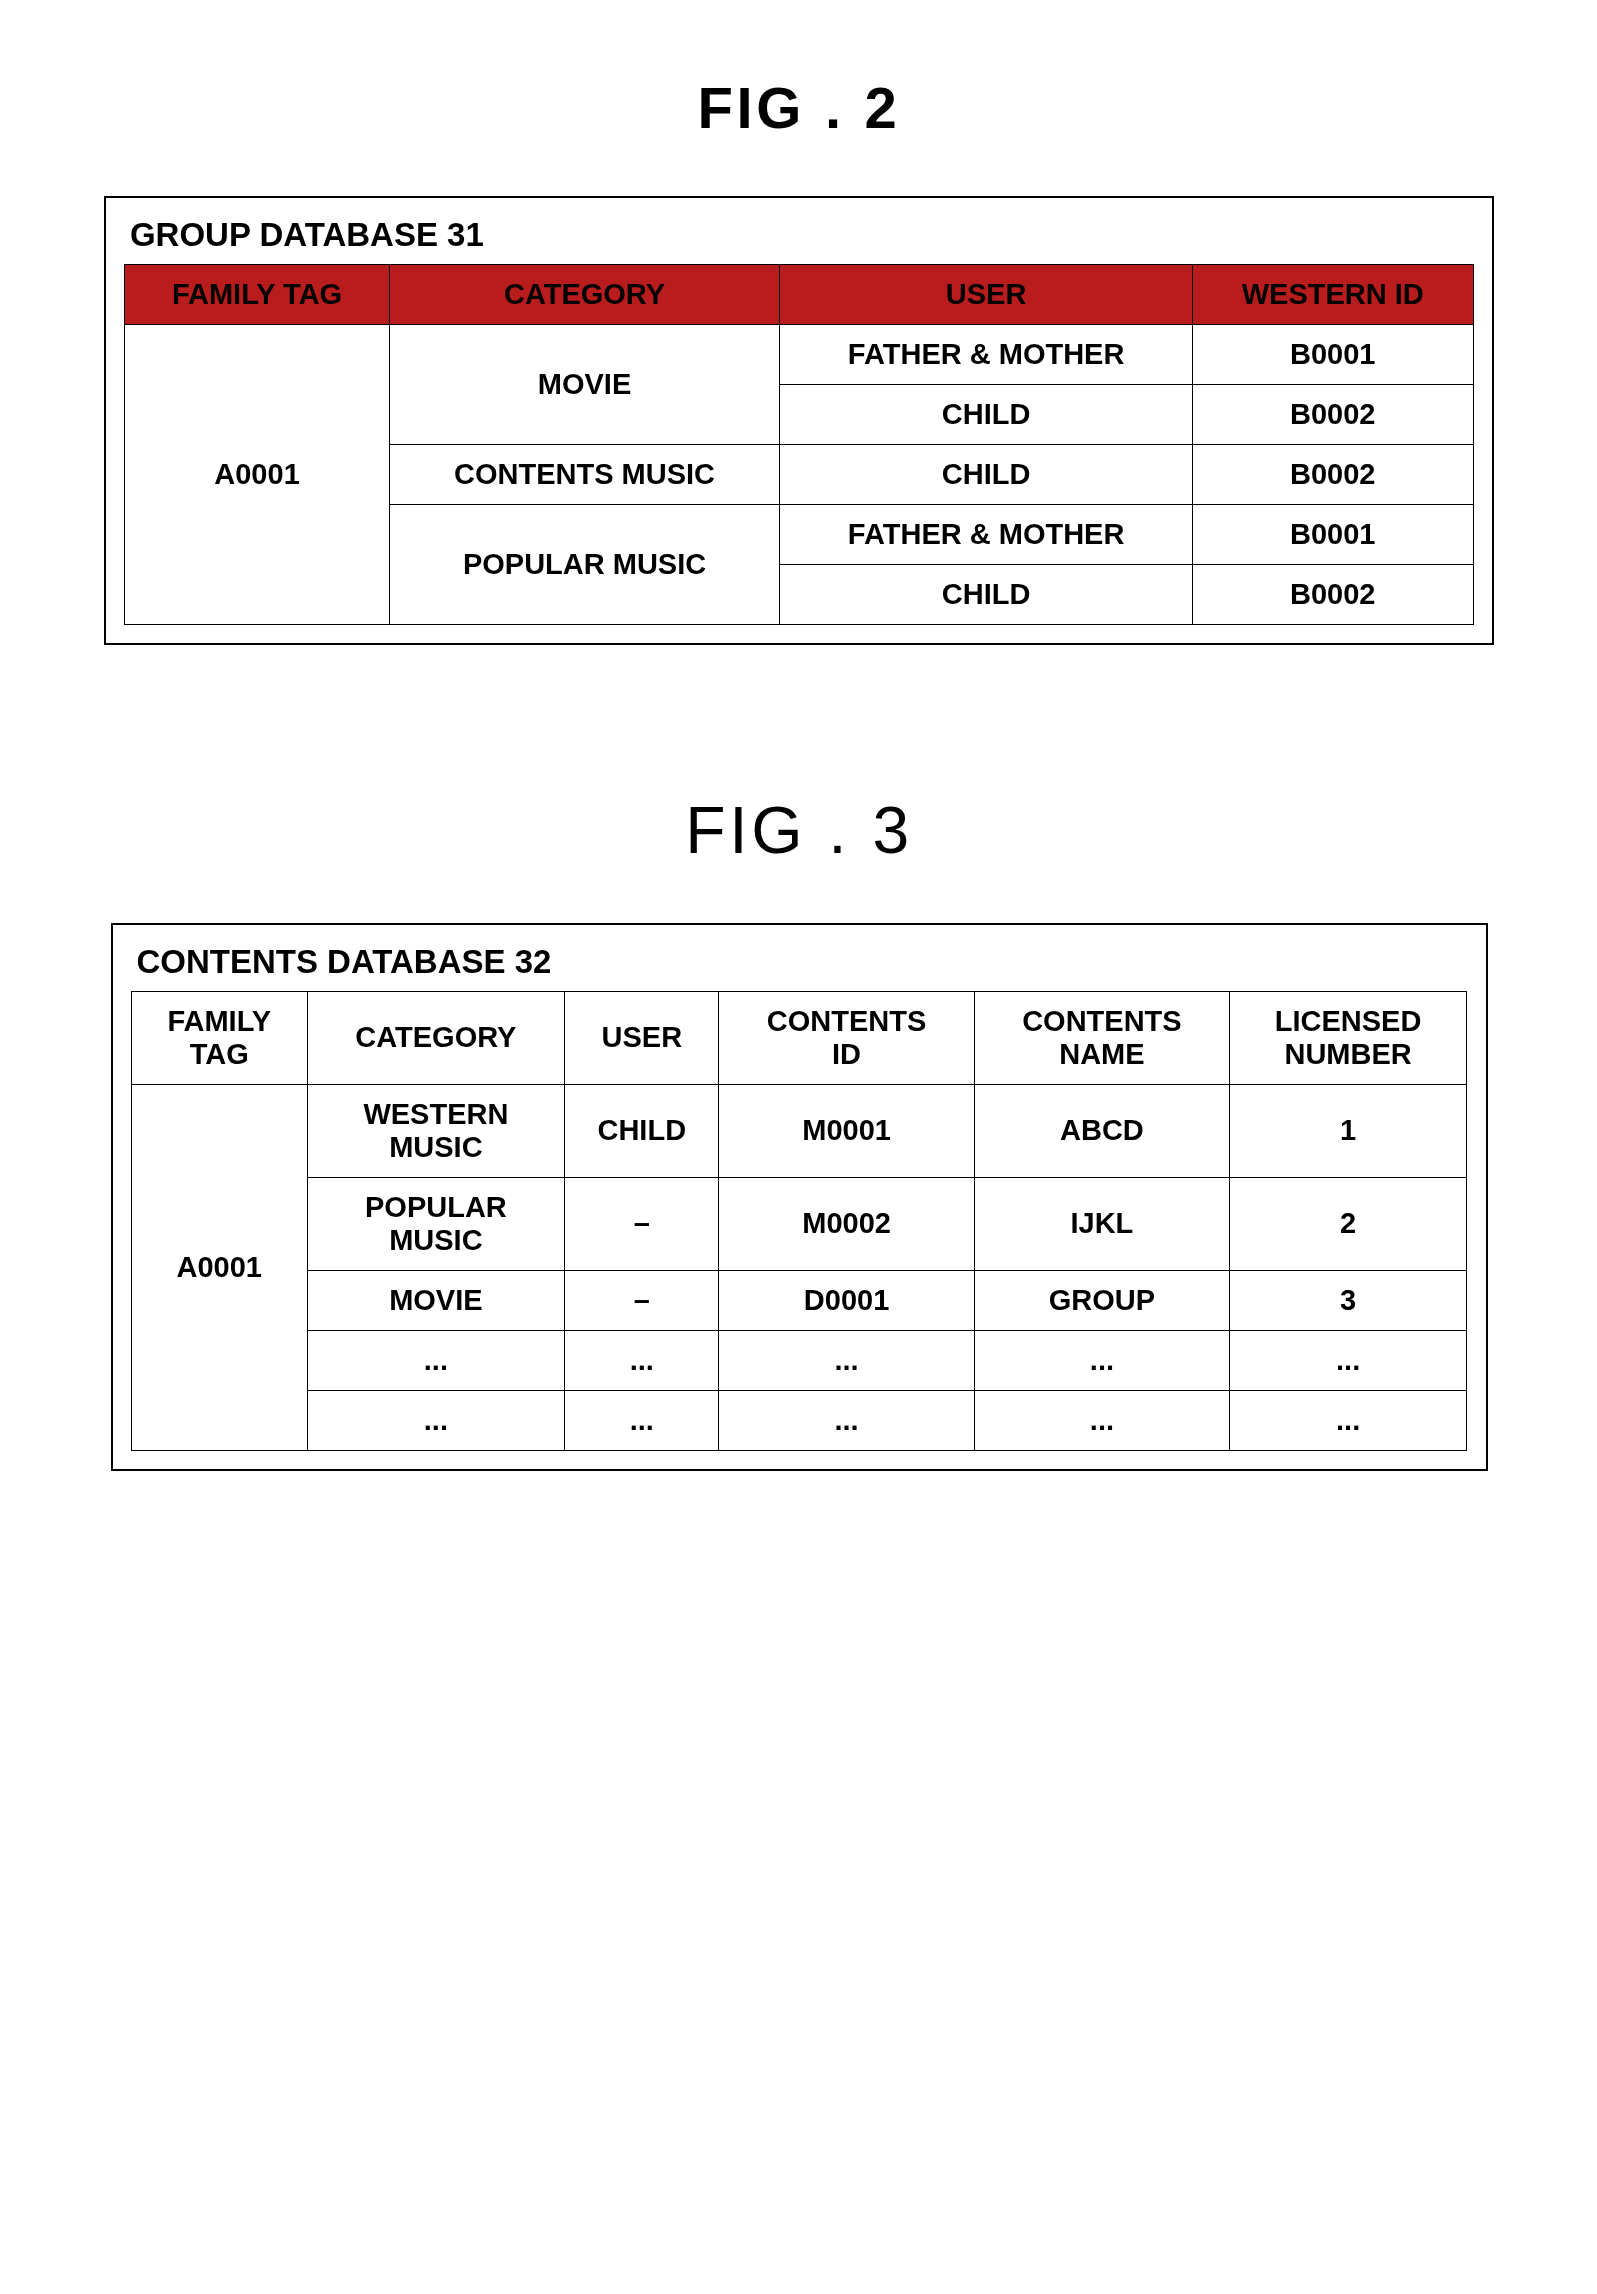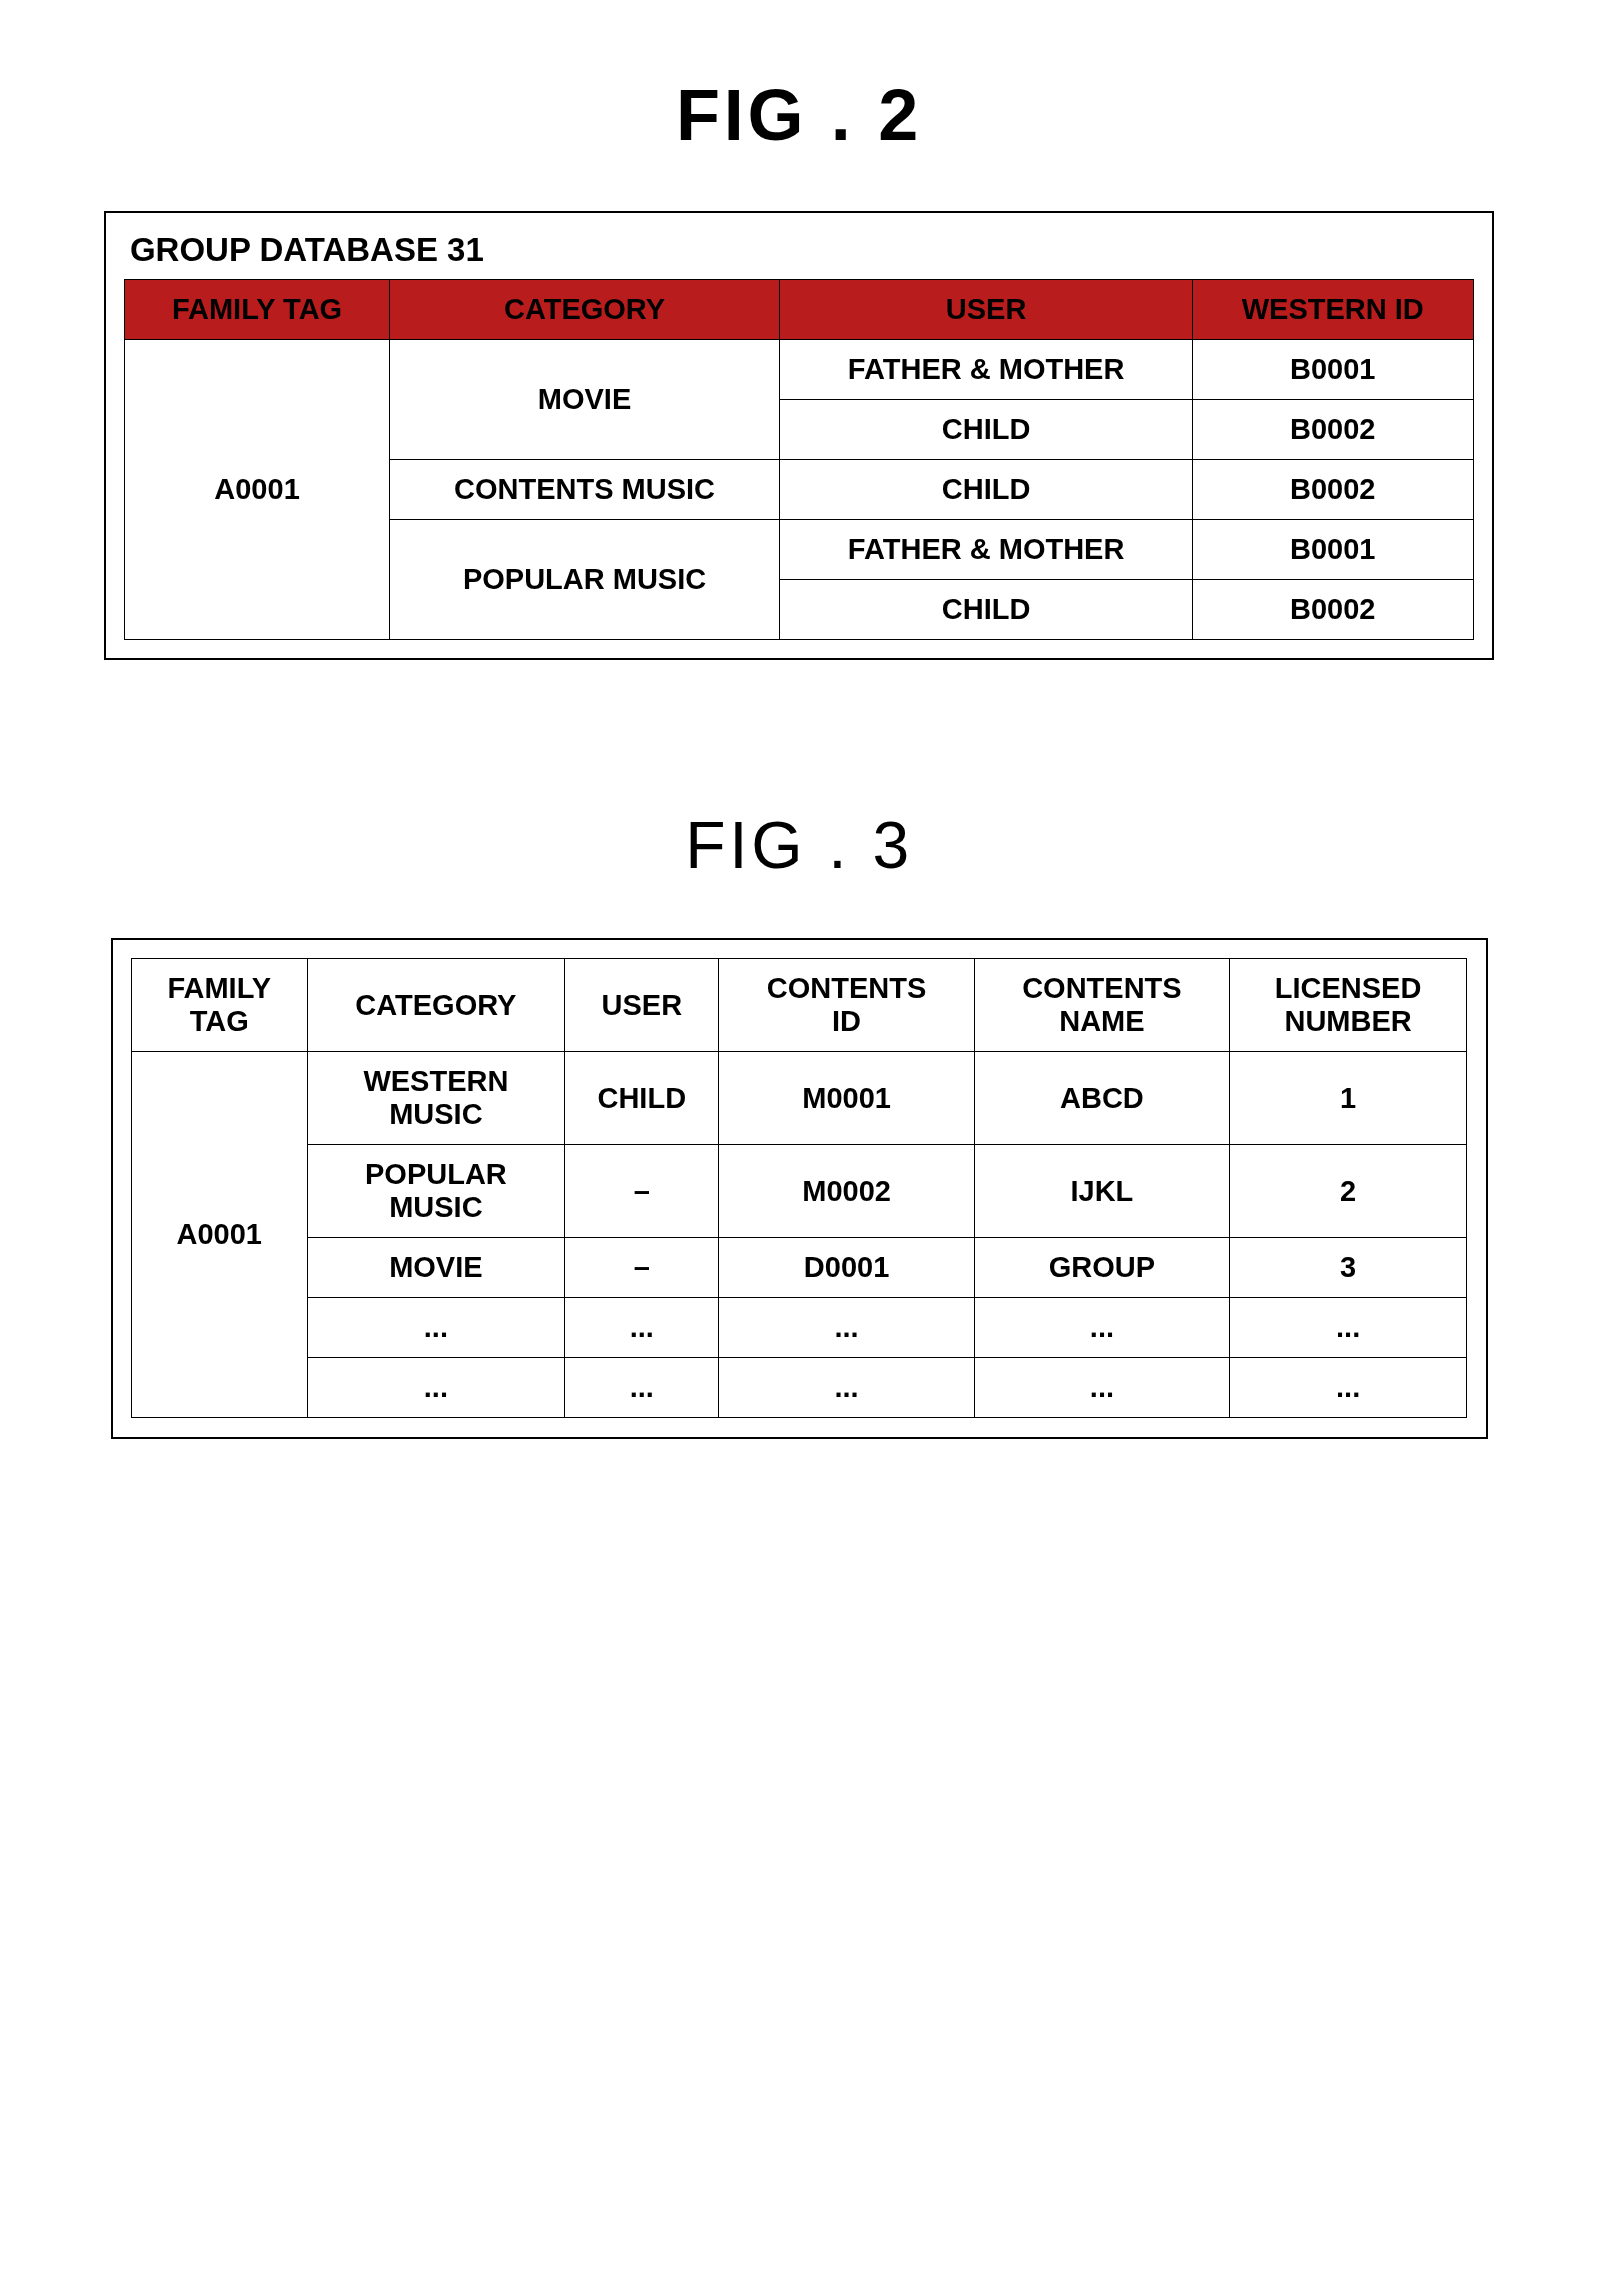--- a/index.html
+++ b/index.html
@@ -18,21 +18,21 @@
 
     .page-container {
       display: flex;
       flex-direction: column;
       align-items: center;
       width: 100%;
     }
 
     
     .fig2-title {
-      font-size: 72px;
+      font-size: 58px;
       font-weight: bold;
       margin-bottom: 55px;
       margin-top: 37px;
       letter-spacing: 3.7px;
     }
 
     .fig2-box {
       border: 2.8px solid #000;
       width: 1390px;
       padding: 18.4px;
@@ -137,20 +137,21 @@
     <td>CHILD</td>
     <td>B0002</td>
   </tr>
         </tbody>
     </table>
   </div>
 
   <h1 class="fig3-title">FIG . 3</h1>
 
   <div class="fig3-box">
+    <div class="db-label">CONTENTS DATABASE 32</div>
     <table class="fig3-table">
       <thead>
         <tr>
           <th>FAMILY<br>TAG</th>
           <th>CATEGORY</th>
           <th>USER</th>
           <th>CONTENTS<br>ID</th>
           <th>CONTENTS<br>NAME</th>
           <th>LICENSED<br>NUMBER</th>
         </tr>

